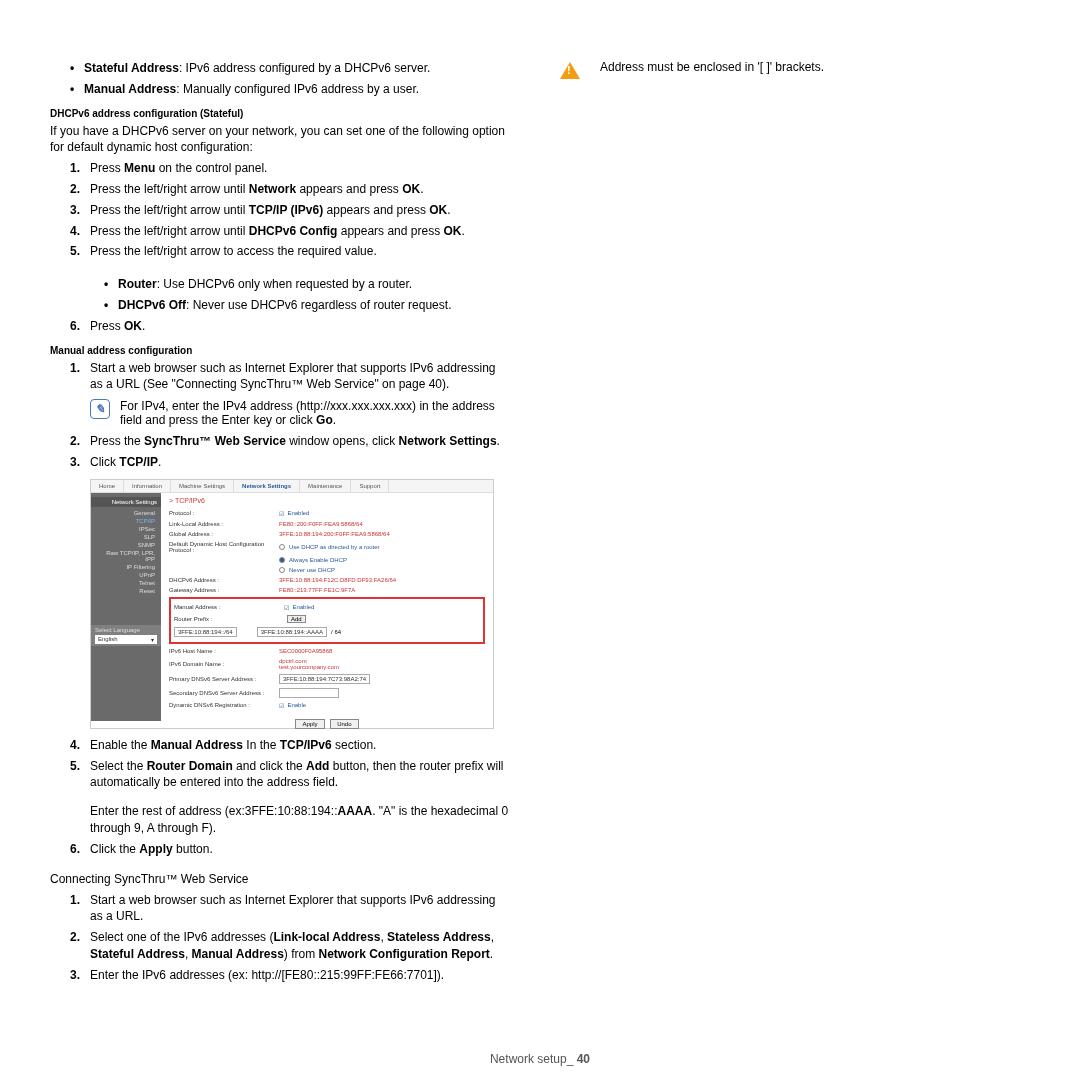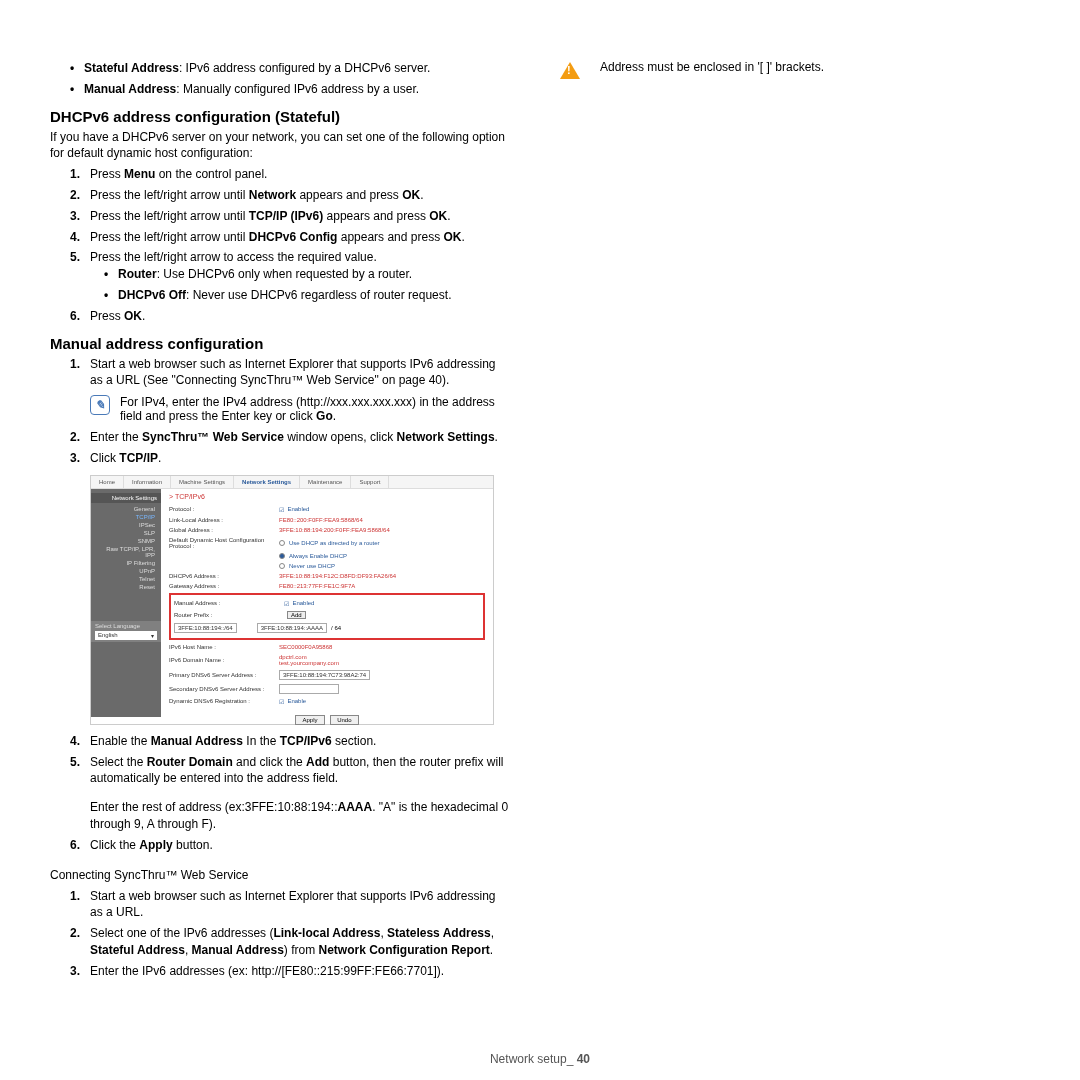--- a/index.html
+++ b/index.html
@@ -5,24 +5,24 @@
 *{margin:0;padding:0;box-sizing:border-box}
 body{font-family:Arial,Helvetica,sans-serif;font-size:12px;color:#000;width:1080px;height:1080px;background:#fff;position:relative}
 .page{display:flex;padding:60px 50px 30px 50px;gap:50px}
 .col{width:460px}
 .bullet-list{list-style:none;padding-left:20px}
 .bullet-list li{position:relative;padding-left:14px;margin-bottom:4px;line-height:1.4}
 .bullet-list li:before{content:"•";position:absolute;left:0;font-weight:bold}
 .num-list{list-style:none;padding-left:20px}
 .num-list>li{position:relative;padding-left:20px;margin-bottom:4px;line-height:1.4}
 .num-list>li .num{position:absolute;left:0;font-weight:bold}
-.sub-bullet{list-style:none;padding-left:14px;margin-top:0}
+.sub-bullet{list-style:none;padding-left:14px;margin-top:16px}
 .sub-bullet li{position:relative;padding-left:14px;margin-bottom:4px}
 .sub-bullet li:before{content:"•";position:absolute;left:0;font-weight:bold}
-h3{font-size:15px;font-weight:bold;margin:10px 0 4px 0}
+h3{font-size:10px;font-weight:bold;margin:10px 0 4px 0}
 h2{font-size:12px;font-weight:normal;margin:14px 0 6px 0}
 .para{line-height:1.4;margin-bottom:4px;padding-left:20px}
 .note-row{display:flex;gap:10px;padding-left:40px;margin:6px 0}
 .note-icon{width:20px;height:20px;border:1.5px solid #4a7ab8;border-radius:4px;display:flex;align-items:center;justify-content:center;color:#4a7ab8;font-style:italic;font-weight:bold;flex-shrink:0}
 .warn-row{display:flex;gap:20px;align-items:flex-start}
 .warn-icon{width:0;height:0;border-left:10px solid transparent;border-right:10px solid transparent;border-bottom:17px solid #f39c12;position:relative;flex-shrink:0;margin-top:2px}
 .warn-icon:after{content:"!";position:absolute;left:-3px;top:2px;color:#fff;font-weight:bold;font-size:11px}
 .screenshot{border:1px solid #ccc;margin:8px 16px 8px 40px;background:#fff;font-size:6px;position:relative;height:250px}
 .ss-tabs{display:flex;background:#f5f5f5;border-bottom:1px solid #ddd}
 .ss-tab{padding:3px 8px;border-right:1px solid #ddd;color:#555}
@@ -78,21 +78,21 @@
 
     <h3>Manual address configuration</h3>
     <ol class="num-list">
       <li><span class="num">1.</span><span>Start a web browser such as Internet Explorer that supports IPv6 addressing as a URL (See "Connecting SyncThru™ Web Service" on page 40).</span></li>
     </ol>
     <div class="note-row">
       <div class="note-icon">✎</div>
       <div><span>For IPv4, enter the IPv4 address (http://xxx.xxx.xxx.xxx) in the address field and press the Enter key or click </span><b>Go</b>.</div>
     </div>
     <ol class="num-list">
-      <li><span class="num">2.</span><span>Enter the </span><b>SyncThru™ Web Service</b><span> window opens, click </span><b>Network Settings</b><span>.</span></li>
+      <li><span class="num">2.</span><span>Press the </span><b>SyncThru™ Web Service</b><span> window opens, click </span><b>Network Settings</b><span>.</span></li>
       <li><span class="num">3.</span><span>Click </span><b>TCP/IP</b><span>.</span></li>
     </ol>
 
     <div class="screenshot">
       <div class="ss-tabs">
         <div class="ss-tab">Home</div>
         <div class="ss-tab">Information</div>
         <div class="ss-tab">Machine Settings</div>
         <div class="ss-tab active">Network Settings</div>
         <div class="ss-tab">Maintenance</div>

